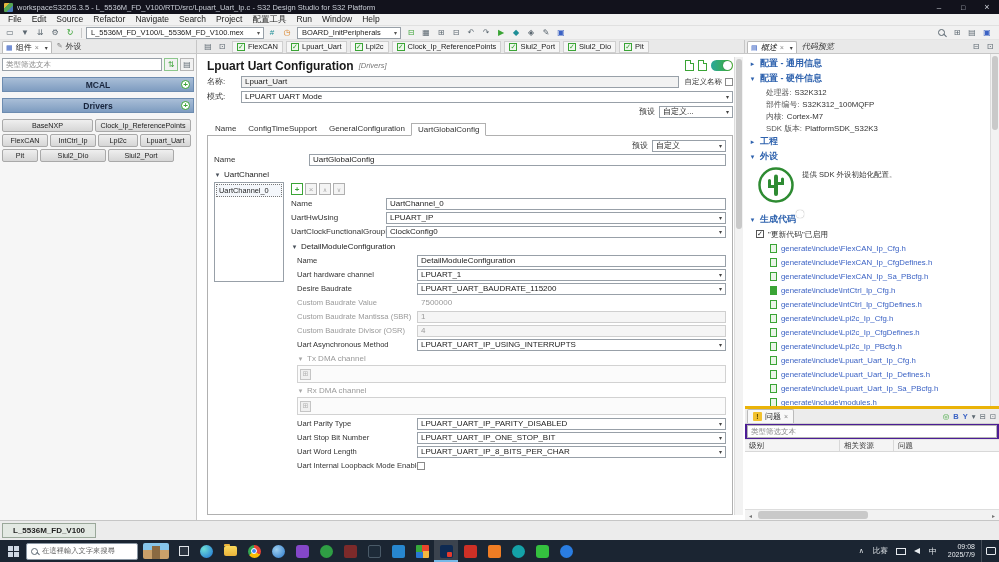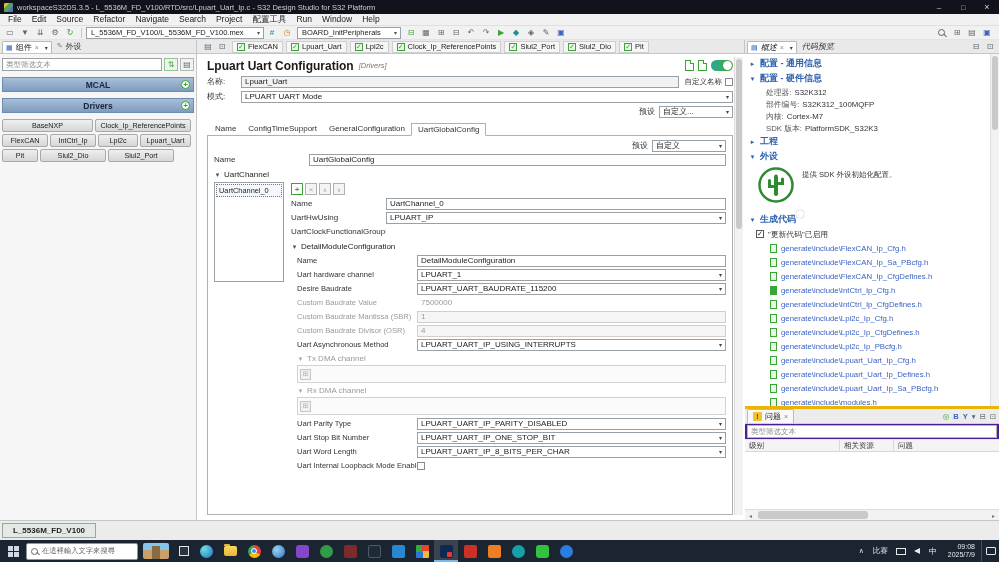--- a/index.html
+++ b/index.html
@@ -492,20 +492,23 @@
             </div>
         </div>
         <div class="row">
           <span class="flabel w1">UartHwUsing</span>
           <div class="sel grow">
               <span>LPUART_IP</span>
             </div>
         </div>
         <div class="row">
           <span class="flabel w1">UartClockFunctionalGroupRef</span>
+          <div class="sel grow">
+              <span>ClockConfig0</span>
+            </div>
         </div>
 
         <div class="sec-h">
           <span class="tw tw-d"></span>
           <span>DetailModuleConfiguration</span>
         </div>
 
         <div class="detail">
           <div class="row">
             <span class="flabel w2">Name</span>
@@ -653,25 +656,25 @@
       <span>"更新代码"已启用</span>
     </div>
     <div class="files">
 
     <div class="file-row">
         <span class="ficon"></span>
         <a class="flink">generate\include\FlexCAN_Ip_Cfg.h</a>
       </div>
         <div class="file-row">
         <span class="ficon"></span>
+        <a class="flink">generate\include\FlexCAN_Ip_CfgDefines.h</a>
+      </div>
+        <div class="file-row">
+        <span class="ficon"></span>
         <a class="flink">generate\include\FlexCAN_Ip_Sa_PBcfg.h</a>
-      </div>
-        <div class="file-row">
-        <span class="ficon"></span>
-        <a class="flink">generate\include\FlexCAN_Ip_CfgDefines.h</a>
       </div>
         <div class="file-row">
         <span class="ficon"></span>
         <a class="flink">generate\include\IntCtrl_Ip_Cfg.h</a>
       </div>
         <div class="file-row">
         <span class="ficon"></span>
         <a class="flink">generate\include\IntCtrl_Ip_CfgDefines.h</a>
       </div>
         <div class="file-row">

